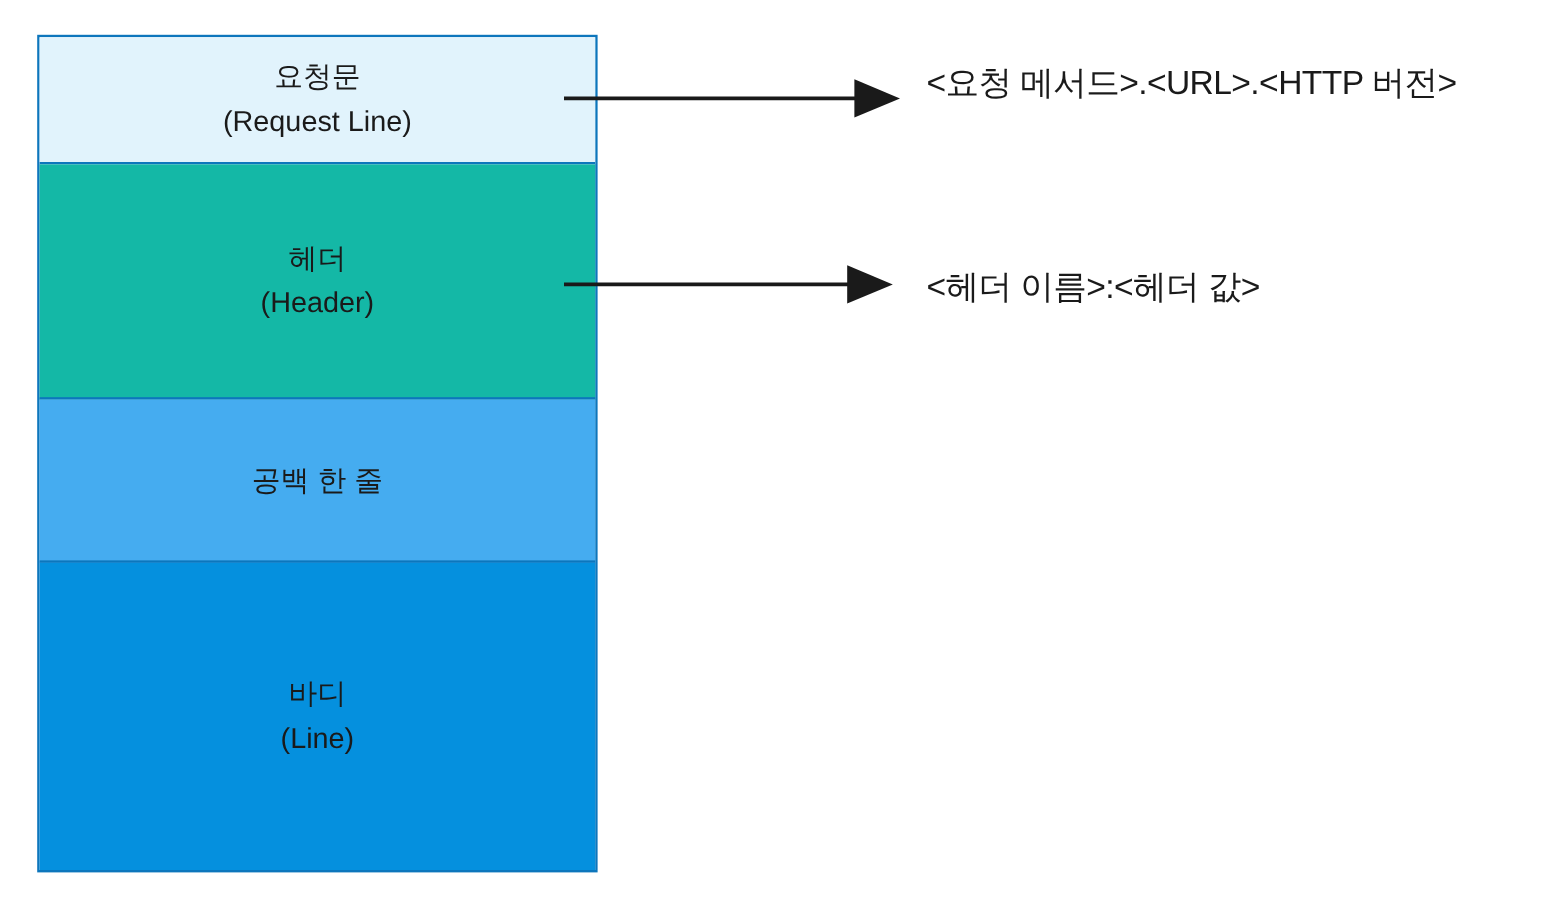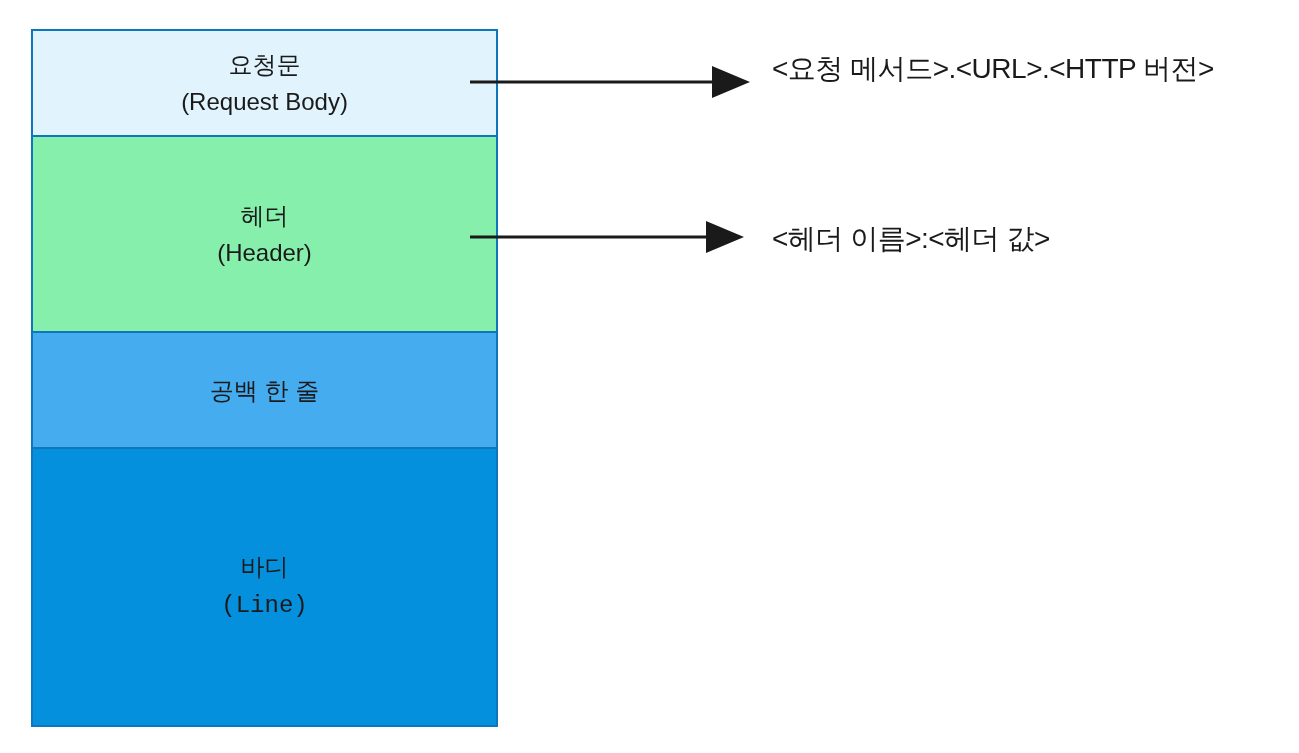--- a/index.html
+++ b/index.html
@@ -38,21 +38,21 @@
     justify-content: center;
     align-items: center;
     text-align: center;
     font-size: 24px;
     line-height: 37px;
     color: var(--c-text);
   }
   .section.divider { border-bottom: 2px solid var(--c-border); }
   .sec-request { height: 106px; }
   .sec-header  { height: 196px; }
-  .sec-blank   { height: 116px; }
+  .sec-blank   { height: 136px; }
   .sec-body    { flex: 1 1 auto; }
   
   .arrows {
     position: absolute;
     left: 0; top: 0;
     width: 1299px;
     height: 753px;
     pointer-events: none;
   }
   .arrow-line { stroke: var(--c-arrow); stroke-width: 3; }
@@ -72,33 +72,33 @@
 </style>
 </head>
 <body>
 
 <div class="canvas">
 
   <div class="stack">
 
     <div class="section sec-request divider" style="background: rgb(225, 243, 252);">
       <div>요청문</div>
-      <div>(Request Body)</div>
+      <div>(Request Line)</div>
     </div>
 
-    <div class="section sec-header divider" style="background: #86efac;">
+    <div class="section sec-header divider" style="background: #14b8a6;">
       <div>헤더</div>
       <div>(Header)</div>
     </div>
 
     <div class="section sec-blank divider" style="background: rgb(69, 172, 240);">
       <div>공백 한 줄</div>
     </div>
 
-    <div class="section sec-body" style="background: rgb(5, 144, 222); font-family: Liberation Mono, monospace;">
+    <div class="section sec-body" style="background: rgb(5, 144, 222);">
       <div>바디</div>
       <div>(Line)</div>
     </div>
 
   </div>
 
   <svg class="arrows" viewBox="0 0 1299 753" xmlns="http://www.w3.org/2000/svg" aria-hidden="true">
     <g>
       <line class="arrow-line" x1="470" y1="82" x2="714" y2="82"></line>
       <polygon class="arrow-head" points="712,66 750,82 712,98"></polygon>

